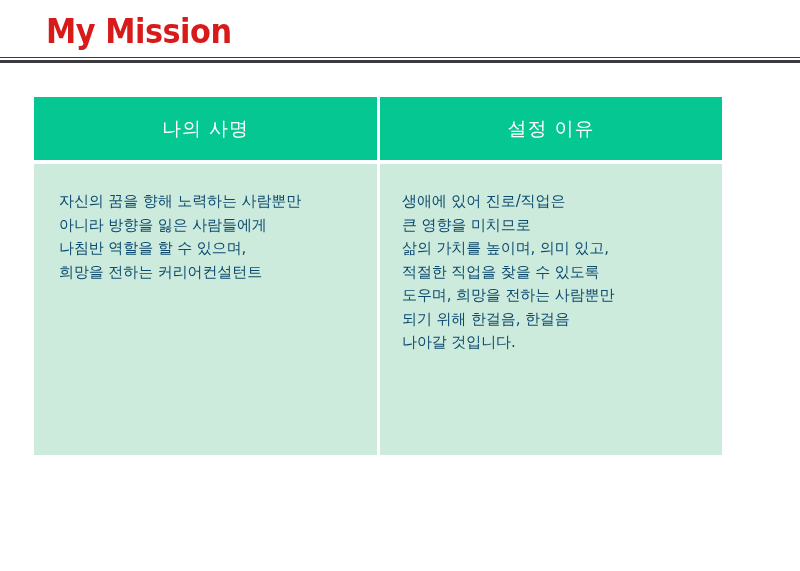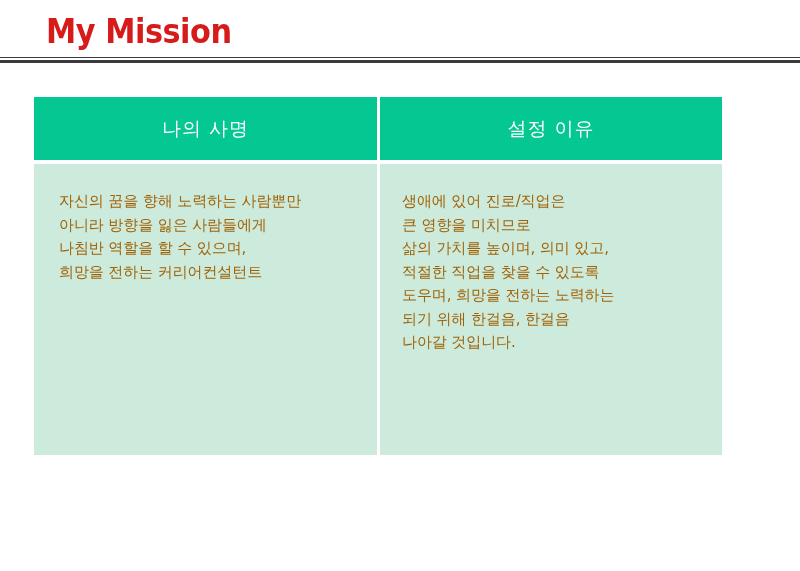--- a/index.html
+++ b/index.html
@@ -107,21 +107,21 @@
     letter-spacing: 1px;
     box-sizing: border-box;
   }
   .head-cell.col-left  { flex: 0 0 343px; }
   .head-cell.col-right { flex: 1 1 auto; margin-left: 3px; text-align: center; }
 
   .body-cell {
     background: #cdebdc;
     box-sizing: border-box;
     padding: 26px 14px 10px 25px;
-    color: #a16207;
+    color: #0c4a6e;
     font-size: 15px;
     line-height: 23.5px;
     white-space: pre-line;
     letter-spacing: -0.1px;
   }
   .body-cell.col-left  { flex: 0 0 343px; }
   .body-cell.col-right { flex: 1 1 auto; margin-left: 3px; padding-left: 22px; }
 </style>
 </head>
 <body>
@@ -145,20 +145,20 @@
 
     <div class="table-body">
       <div class="body-cell col-left">자신의 꿈을 향해 노력하는 사람뿐만
 아니라  방향을 잃은 사람들에게
 나침반 역할을 할 수 있으며,
 희망을 전하는 커리어컨설턴트</div>
       <div class="body-cell col-right">생애에 있어 진로/직업은
 큰 영향을 미치므로
 삶의 가치를 높이며, 의미 있고,
 적절한 직업을 찾을 수 있도록
-도우며, 희망을 전하는 노력하는
+도우며, 희망을 전하는 사람뿐만
 되기 위해 한걸음, 한걸음
 나아갈 것입니다.</div>
     </div>
 
   </div>
 
 </div>
 
 </body></html>

